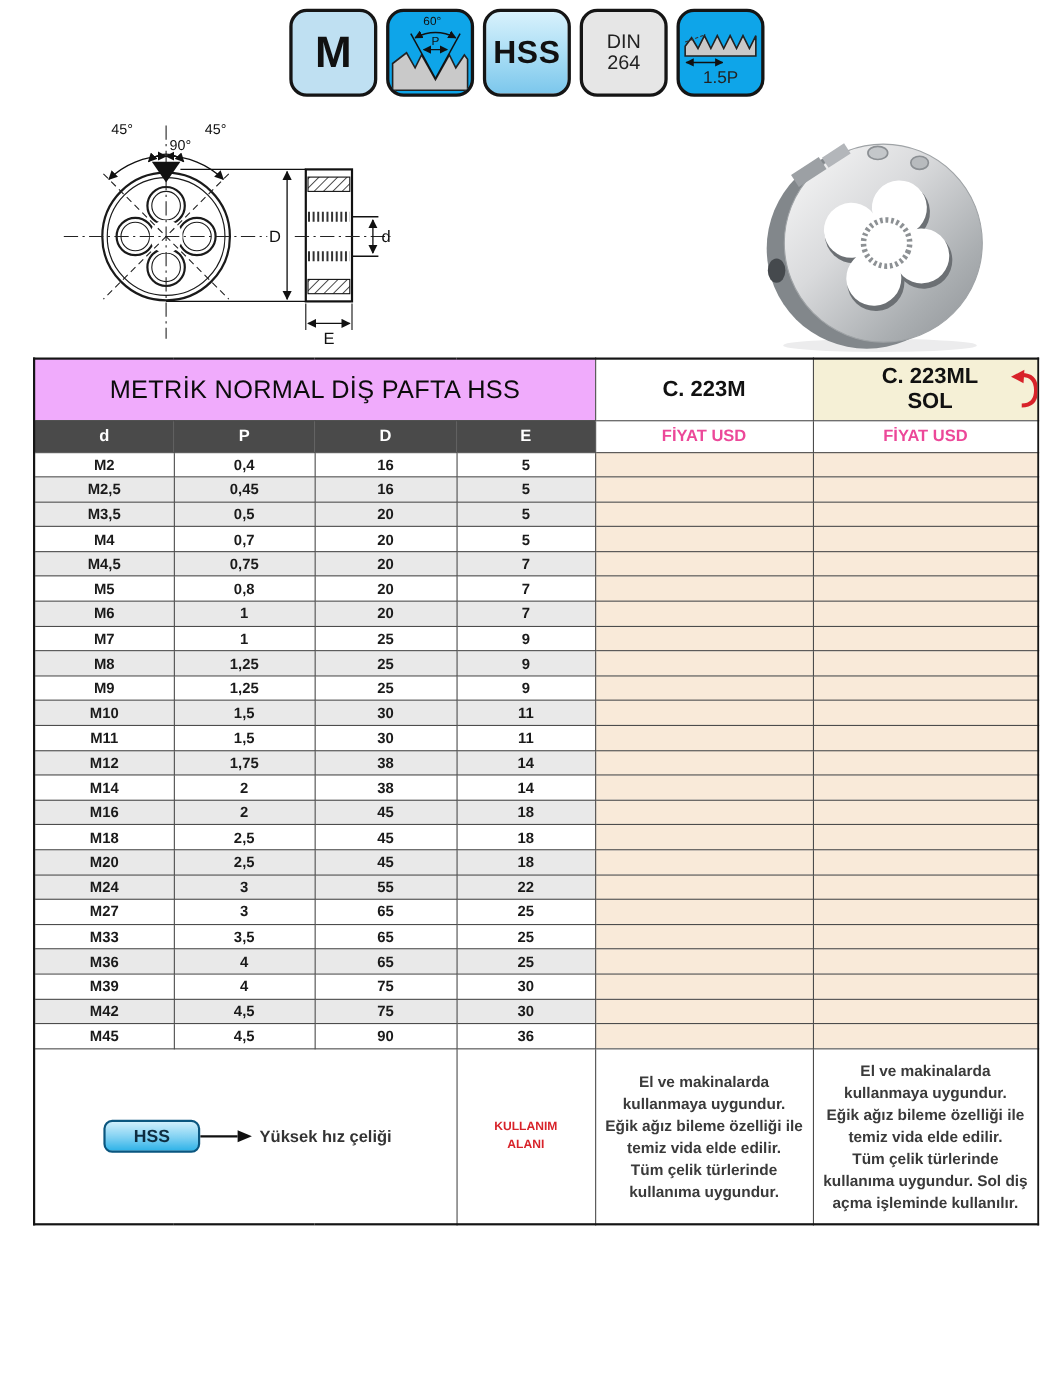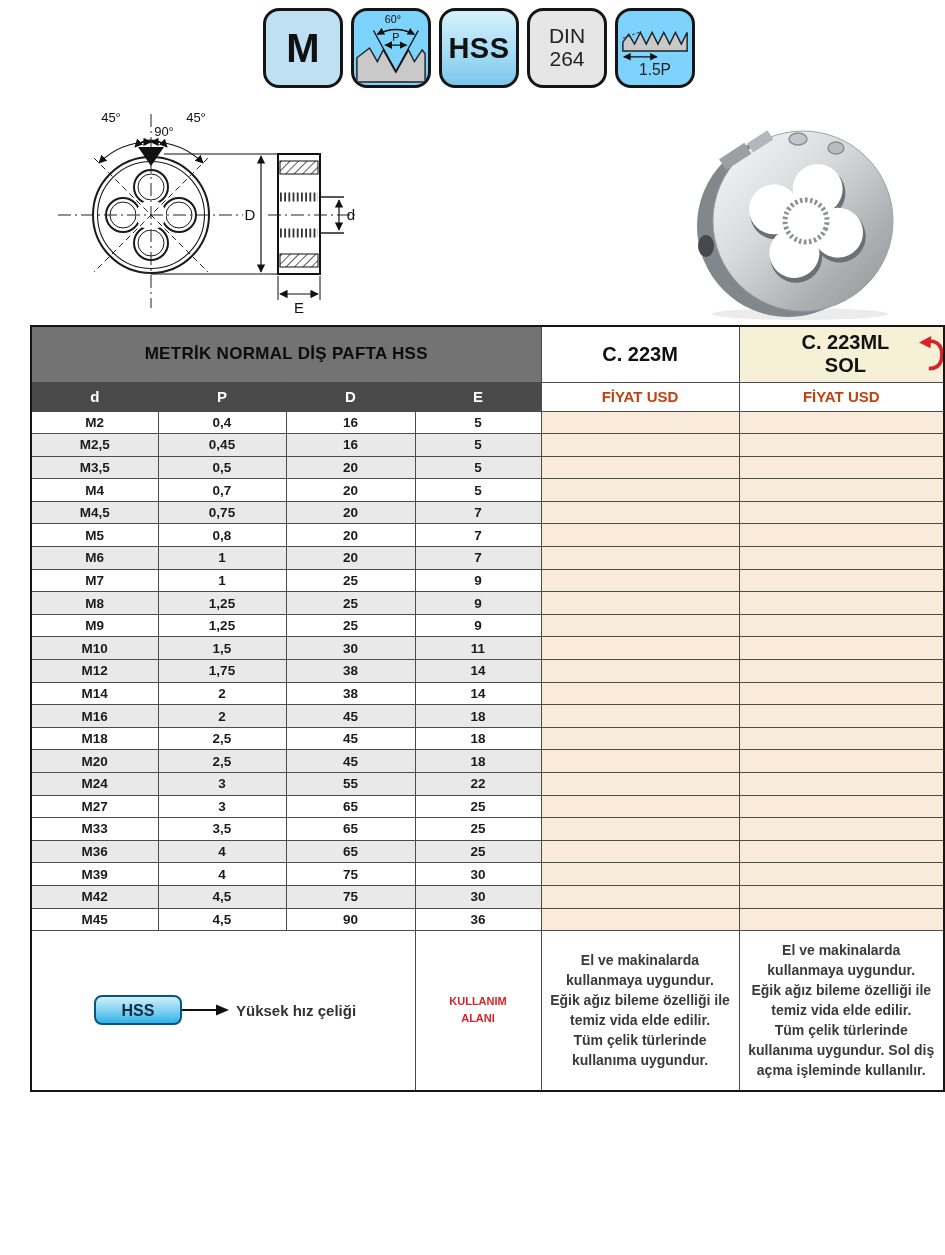--- a/index.html
+++ b/index.html
@@ -2,43 +2,43 @@
 <html><head>
 <meta charset="utf-8">
 <style>
   html,body{margin:0;padding:0;background:#fff;}
   body{width:945px;height:1255px;font-family:"Liberation Sans",sans-serif;}
   .page{position:relative;width:945px;height:1255px;background:#fff;overflow:hidden;}
 
   
   .badge-row{position:absolute;left:263px;top:8px;display:flex;gap:8px;}
   .badge{width:80px;height:80px;border:3px solid #151515;border-radius:16px;
-         display:flex;align-items:center;justify-content:center;background:#7dd3fc;
+         display:flex;align-items:center;justify-content:center;background:#0ea5e9;
          box-sizing:border-box;overflow:hidden;}
   .badge.lightblue{background:#bfe0f2;}
   .badge.bluegrad{background:linear-gradient(180deg,#d8f1fc 0%,#a6dcf4 55%,#7cc7ec 100%);}
   .badge.graybg{background:#e6e6e6;}
   .badge .big-m{font-size:40px;font-weight:bold;color:#111;}
   .badge .hss-t{font-size:29px;font-weight:bold;color:#111;letter-spacing:.5px;}
-  .badge .din{font-size:21px;color:#222;line-height:1.08;text-align:center;}
+  .badge .din{font-size:18px;color:#222;line-height:1.08;text-align:center;}
 
   
   .tech-drawing{position:absolute;left:28px;top:100px;}
   .product-photo{position:absolute;left:660px;top:126px;}
 
   
   table.spec{position:absolute;left:30px;top:325px;width:913px;
              border-collapse:collapse;table-layout:fixed;border:2px solid #151515;}
   .spec td{border:1px solid #4c4c4c;text-align:center;vertical-align:middle;box-sizing:border-box;padding:0;}
   .title-row td{height:56px;}
-  .cell-green{background:#737373;font-weight:bold;font-size:17px;letter-spacing:.3px;color:#0c0c0c;}
+  .cell-green{background:#f0abfc;font-weight:normal;font-size:23px;letter-spacing:.3px;color:#0c0c0c;}
   .cell-code{font-weight:bold;font-size:20px;color:#111;background:#fff;}
   .cream{background:#f5f0d6;}
   .code-wrap{display:flex;align-items:center;justify-content:center;gap:8px;padding-left:44px;}
-  .sub-row td{height:29px;font-weight:bold;font-size:15px;background:#fff;color:#c2410c;}
+  .sub-row td{height:29px;font-weight:bold;font-size:15px;background:#fff;color:#ec4899;}
   .sub-row td.dark{background:#4a4a4a;color:#fff;}
   .data-row td{height:22.6px;font-weight:bold;font-size:13.5px;color:#1a1a1a;background:#fff;}
   .data-row td.price{background:#f9ead9;}
   .data-row.alt td.val{background:#e9e9e9;}
   tfoot td{height:160px;background:#fff;}
   .foot-hss{vertical-align:middle;}
   .hss-line{display:flex;align-items:center;gap:0;padding-left:62px;}
   .hss-chip{display:inline-block;width:88px;height:30px;line-height:28px;text-align:center;
             font-weight:bold;font-size:16px;color:#0e2c40;border:2px solid #0a567f;border-radius:8px;
             background:linear-gradient(180deg,#cfeffc 0%,#7ed0f2 55%,#2fb3e8 100%);box-sizing:border-box;}
@@ -310,20 +310,28 @@
     <td class="price"></td>
   </tr>
         <tr class="data-row alt">
     <td class="val">M10</td>
     <td class="val">1,5</td>
     <td class="val">30</td>
     <td class="val">11</td>
     <td class="price"></td>
     <td class="price"></td>
   </tr>
+        <tr class="data-row">
+    <td class="val">M11</td>
+    <td class="val">1,5</td>
+    <td class="val">30</td>
+    <td class="val">11</td>
+    <td class="price"></td>
+    <td class="price"></td>
+  </tr>
         <tr class="data-row alt">
     <td class="val">M12</td>
     <td class="val">1,75</td>
     <td class="val">38</td>
     <td class="val">14</td>
     <td class="price"></td>
     <td class="price"></td>
   </tr>
         <tr class="data-row">
     <td class="val">M14</td>

